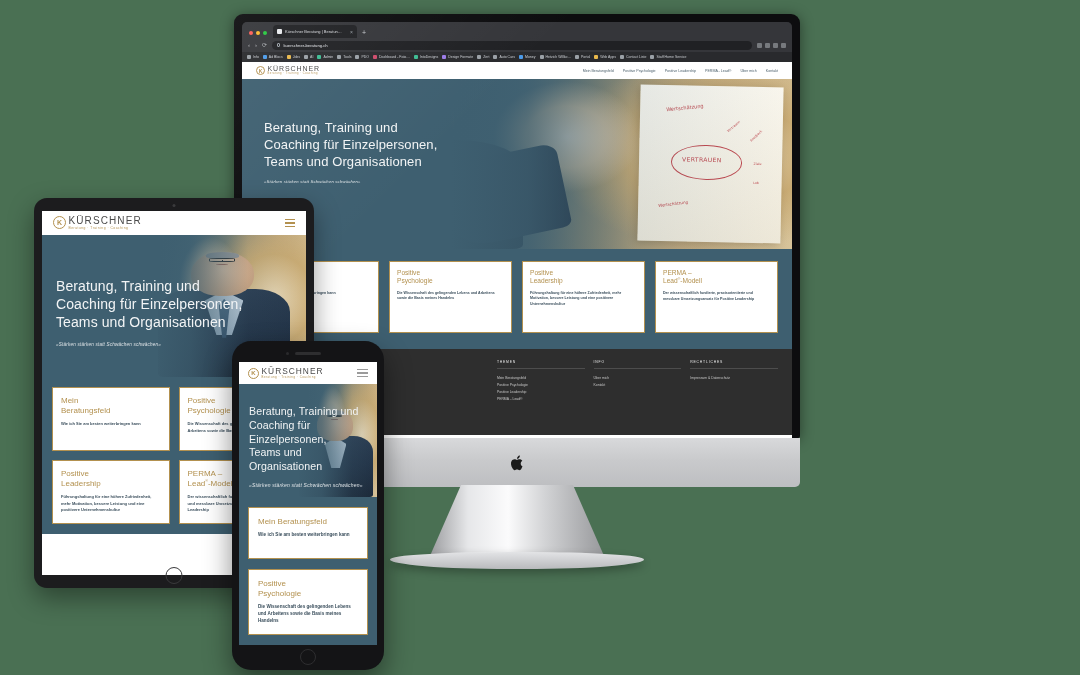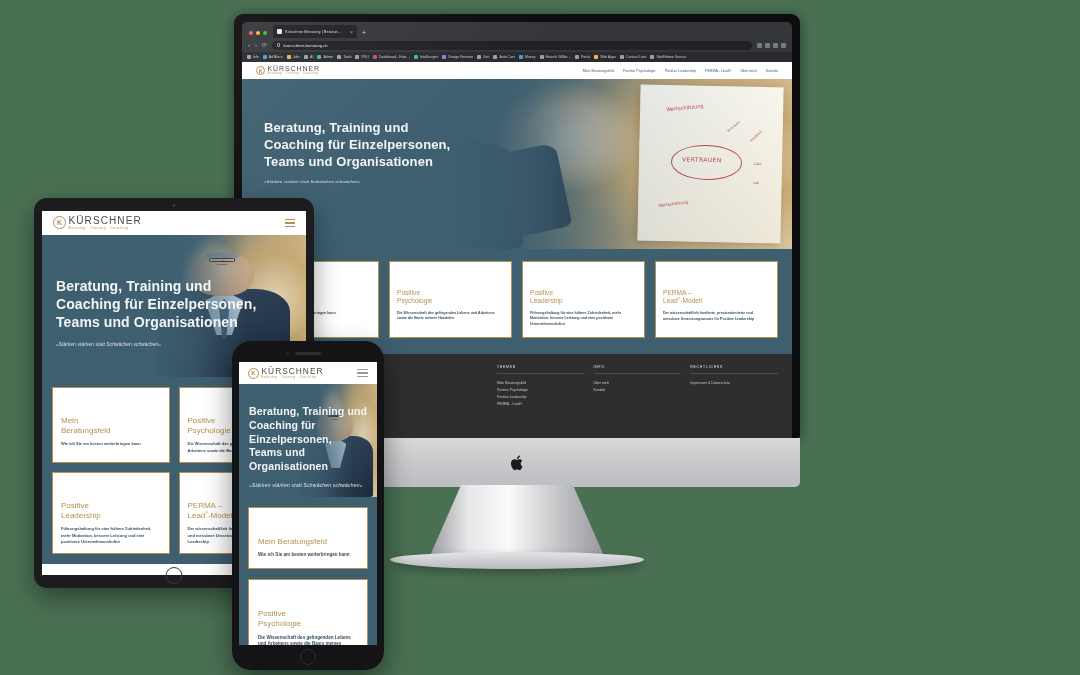--- a/index.html
+++ b/index.html
@@ -122,26 +122,26 @@
     border-radius:26% 26% 4% 4%; }
   .p-shirt { position:absolute; left:36%; top:34%; width:28%; height:34%;
     background:linear-gradient(180deg,#c9d6e2,#a9bccd); clip-path:polygon(50% 0,100% 22%,70% 100%,30% 100%,0 22%);}
   .p-tie { position:absolute; left:46%; top:40%; width:8%; height:30%;
     background:linear-gradient(180deg,#4d6d86,#36506a); clip-path:polygon(50% 0,100% 18%,68% 100%,32% 100%,0 18%);}
   .p-arm { position:absolute; right:-14%; top:42%; width:46%; height:52%;
     background:linear-gradient(110deg,#2b3e53,#1d2c3e); border-radius:40% 14% 8% 36%; transform:rotate(-12deg); }
   .hero-overlay { position:absolute; inset:0;
     background:linear-gradient(90deg,#3e5f70 0%, #3e5f70 38%, rgba(62,95,112,.82) 52%, rgba(62,95,112,.12) 72%, rgba(62,95,112,0) 100%);}
   .hero-txt { position:absolute; left:22px; top:40px; z-index:3; }
-  .hero-txt h1 { color:#f2f4f5; font-size:13px; font-weight:700; line-height:1.32; letter-spacing:.1px; }
+  .hero-txt h1 { color:#f2f4f5; font-size:13px; font-weight:400; line-height:1.32; letter-spacing:.1px; }
   .hero-sub { color:#dfe4e7; font-size:4.2px; font-style:italic; margin-top:9px; letter-spacing:.2px;}
 
   .cards { background:#3e5f70; padding:12px 14px 16px 14px; display:flex; gap:10px; }
   .card { flex:1; background:#fff; border:1px solid #b3914f; padding:7px 7px 9px 7px; min-height:72px; }
-  .card h3 { color:#b3914f; font-size:6.6px; font-weight:400; line-height:1.28; margin-bottom:5px;margin-top:20px; }
+  .card h3 { color:#b3914f; font-size:6.6px; font-weight:400; line-height:1.28; margin-bottom:5px; }
   .card h3 sup{ font-size:3.6px; }
   .card p { color:#3a4e5c; font-size:3.6px; line-height:1.55; font-weight:bold; }
 
   .footer { background:#2e2e2e; padding:11px 14px; display:flex; color:#cfcfcf; min-height:86px; }
   .f-left { width:45%; }
   .f-logo { display:flex; align-items:center; gap:3px; margin-bottom:9px; }
   .f-logo .logo-mark{ border-color:#cfcfcf; color:#cfcfcf; width:11px;height:11px;font-size:6px;}
   .f-logo .logo-name{ color:#f1f1f1; font-size:8.5px;}
   .f-logo .logo-sub{ color:#b3914f; }
   .f-addr { font-size:3.4px; line-height:2; color:#cfcfcf; }

